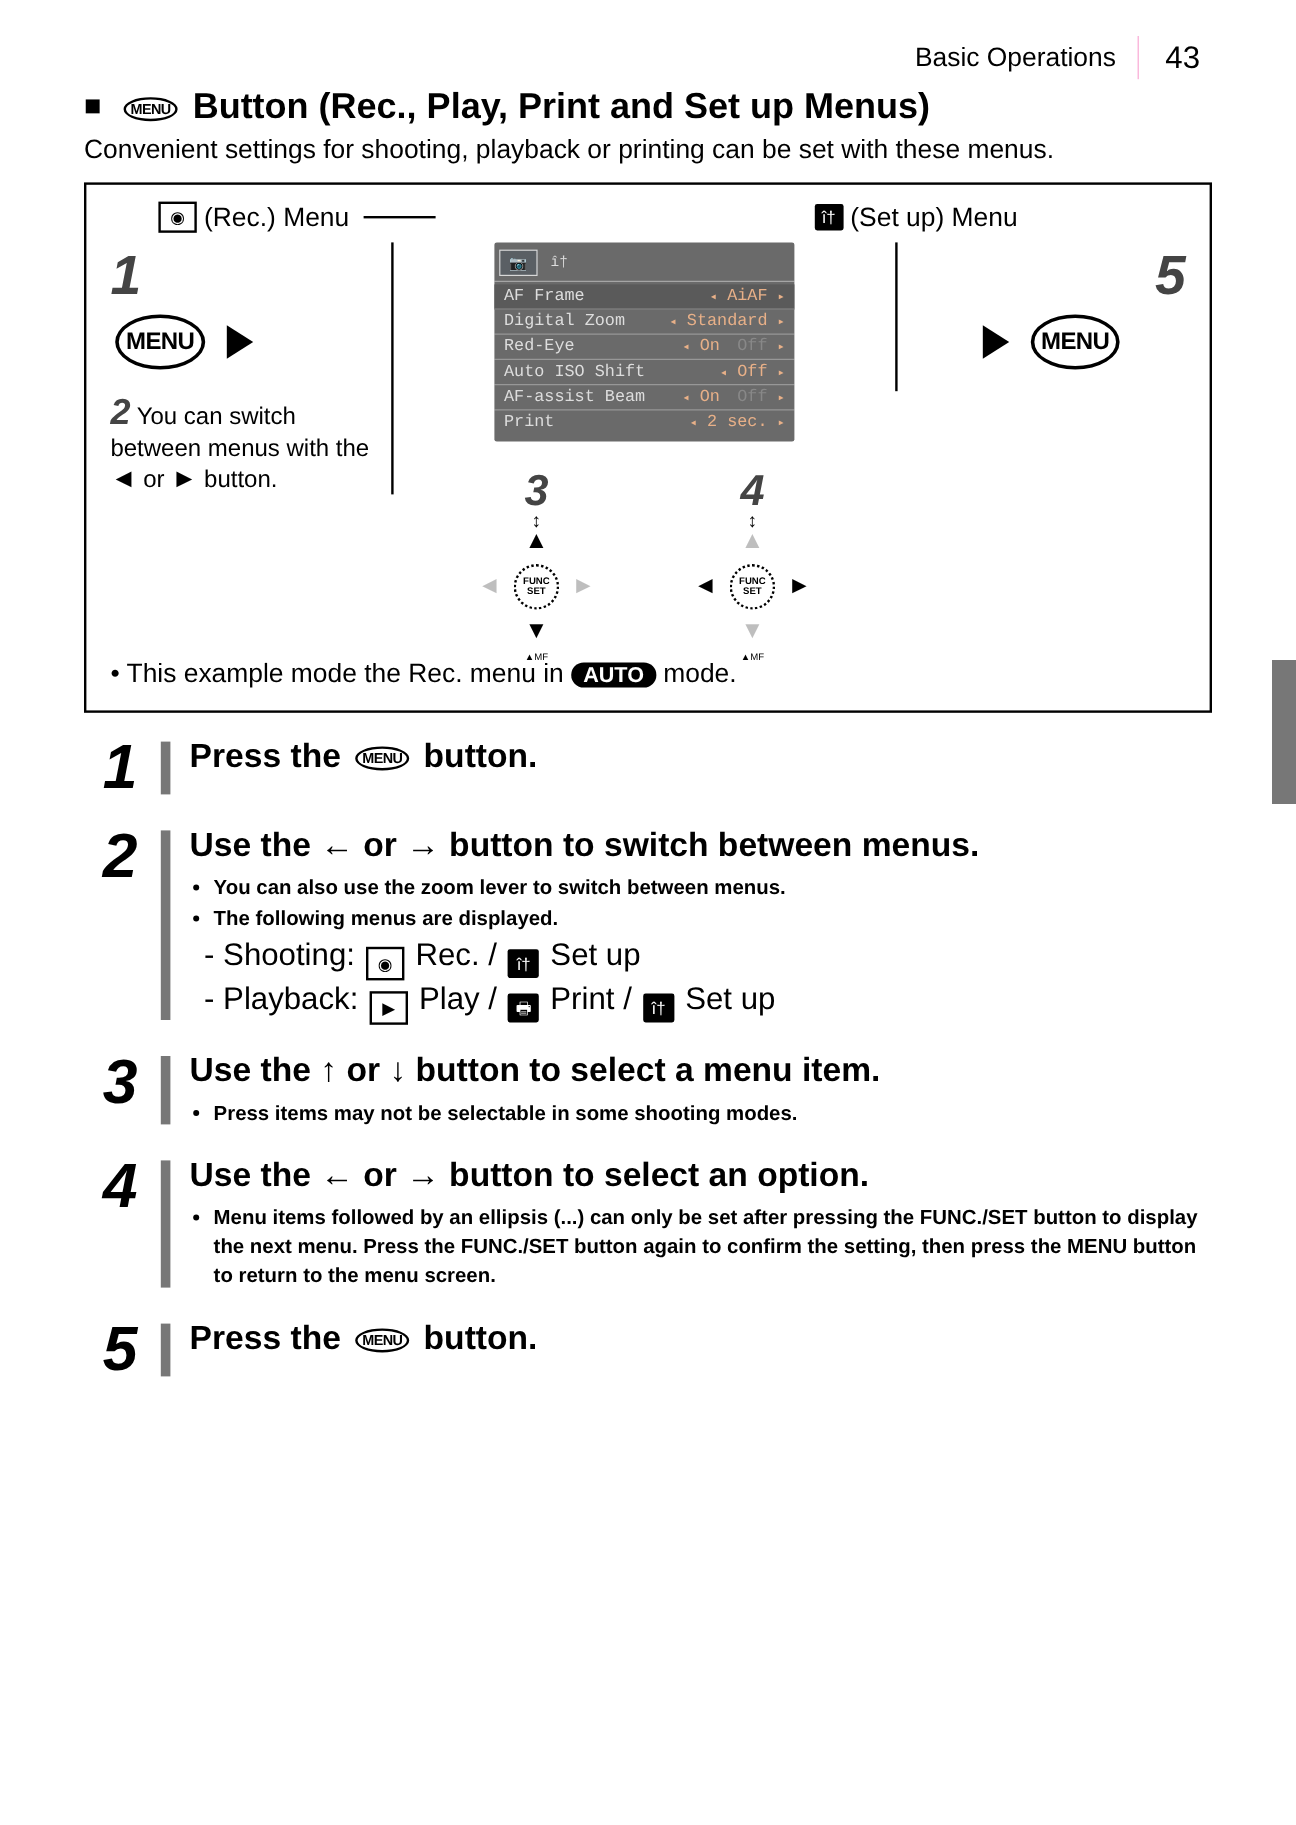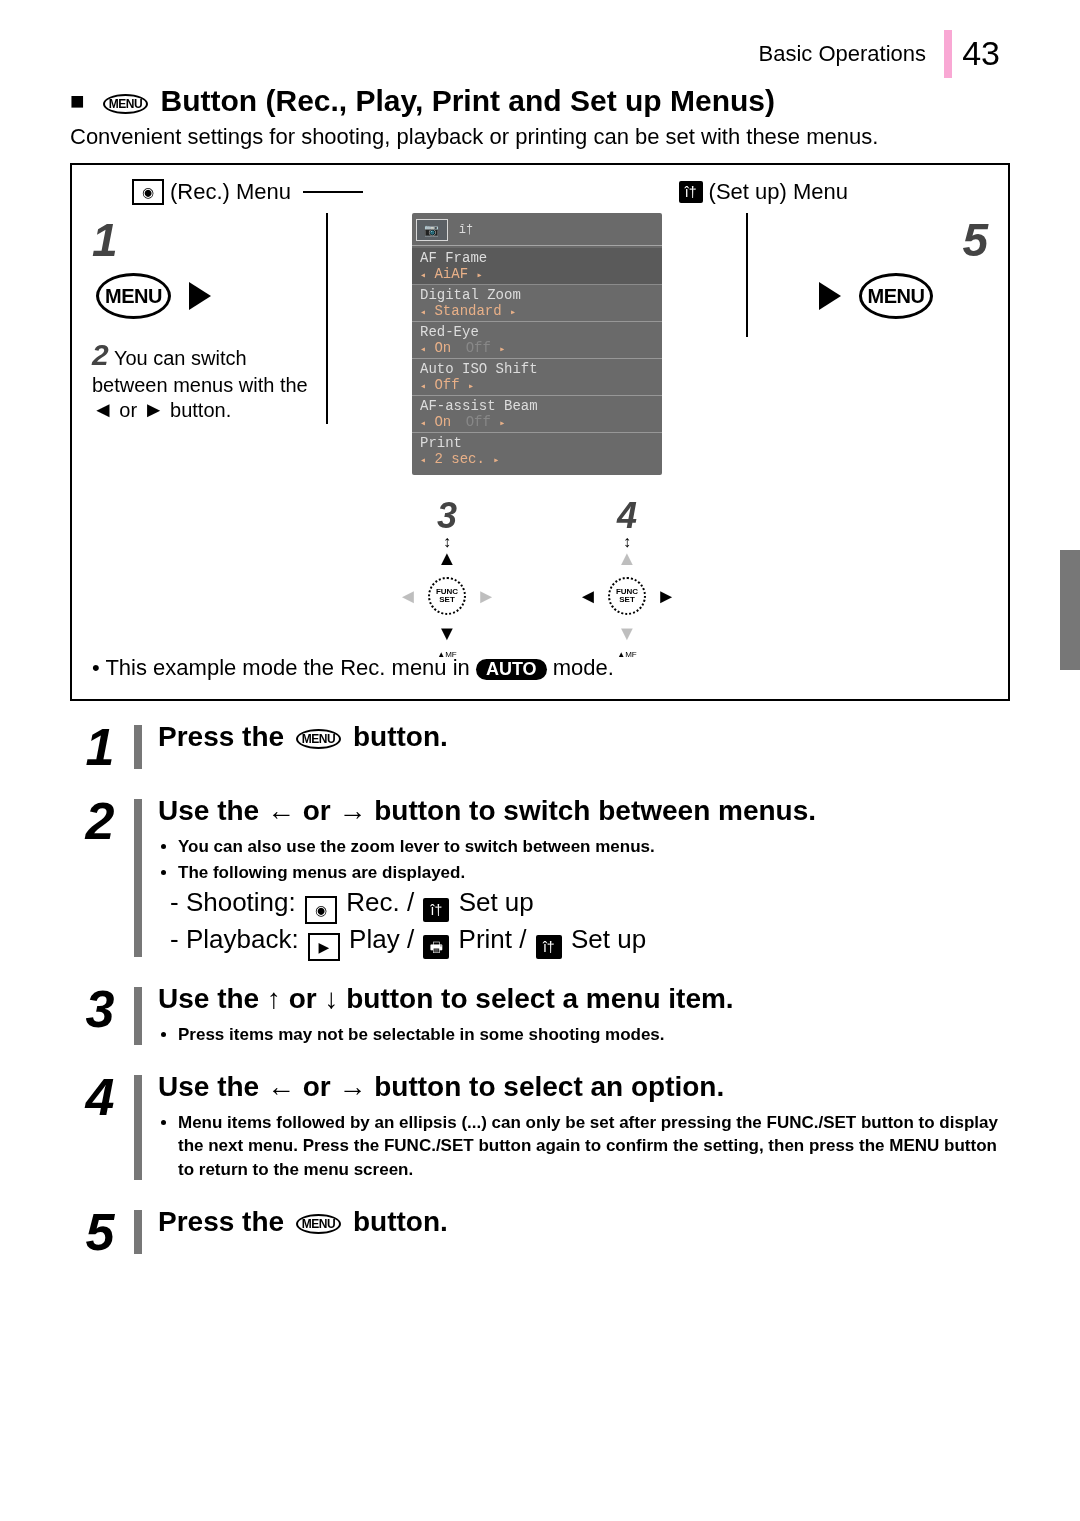--- a/index.html
+++ b/index.html
@@ -14,23 +14,23 @@
     padding: 30px 70px 60px 70px;
     position: relative;
   }
   .header-line {
     text-align: right;
     font-size: 22px;
     margin-bottom: 6px;
     padding-right: 10px;
   }
   .header-line .pgnum {
-    font-size: 34px;
-    border-left: 8px solid #f9a8d4;
-    padding-left: 10px;
+    font-size: 26px;
+    border-left: 1px solid #f9a8d4;
+    padding-left: 22px;
     margin-left: 12px;
     font-weight: normal;
     display: inline-block;
     line-height: 1.4;
     vertical-align: middle;
   }
   .header-line .sect {
     vertical-align: middle;
   }
   .side-tab {
@@ -146,21 +146,20 @@
     width:30px; height:20px;
     display:flex; align-items:center; justify-content:center;
     font-size:12px;
     border:1px solid transparent;
   }
   .lcd .tab.active { background:#5a5f64; border:1px solid #d8d8d8;}
   .lcd .row {
     display:flex; justify-content:space-between;
     padding:2px 8px;
     border-bottom:1px solid rgba(255,255,255,.3);
-    flex-direction:column;
   }
   .lcd .row:last-child { border-bottom:none; }
   .lcd .row.sel { background:#5a5a5a; }
   .lcd .val { color:#e8b088; }
   .lcd .val .off { color:#888; margin-left:6px; }
   .lcd .chev { color:#e8b088; font-size:10px; }
   .controls-row {
     display:flex; gap:60px; margin-top:20px; align-items:flex-start;
   }
   .ctrl {

